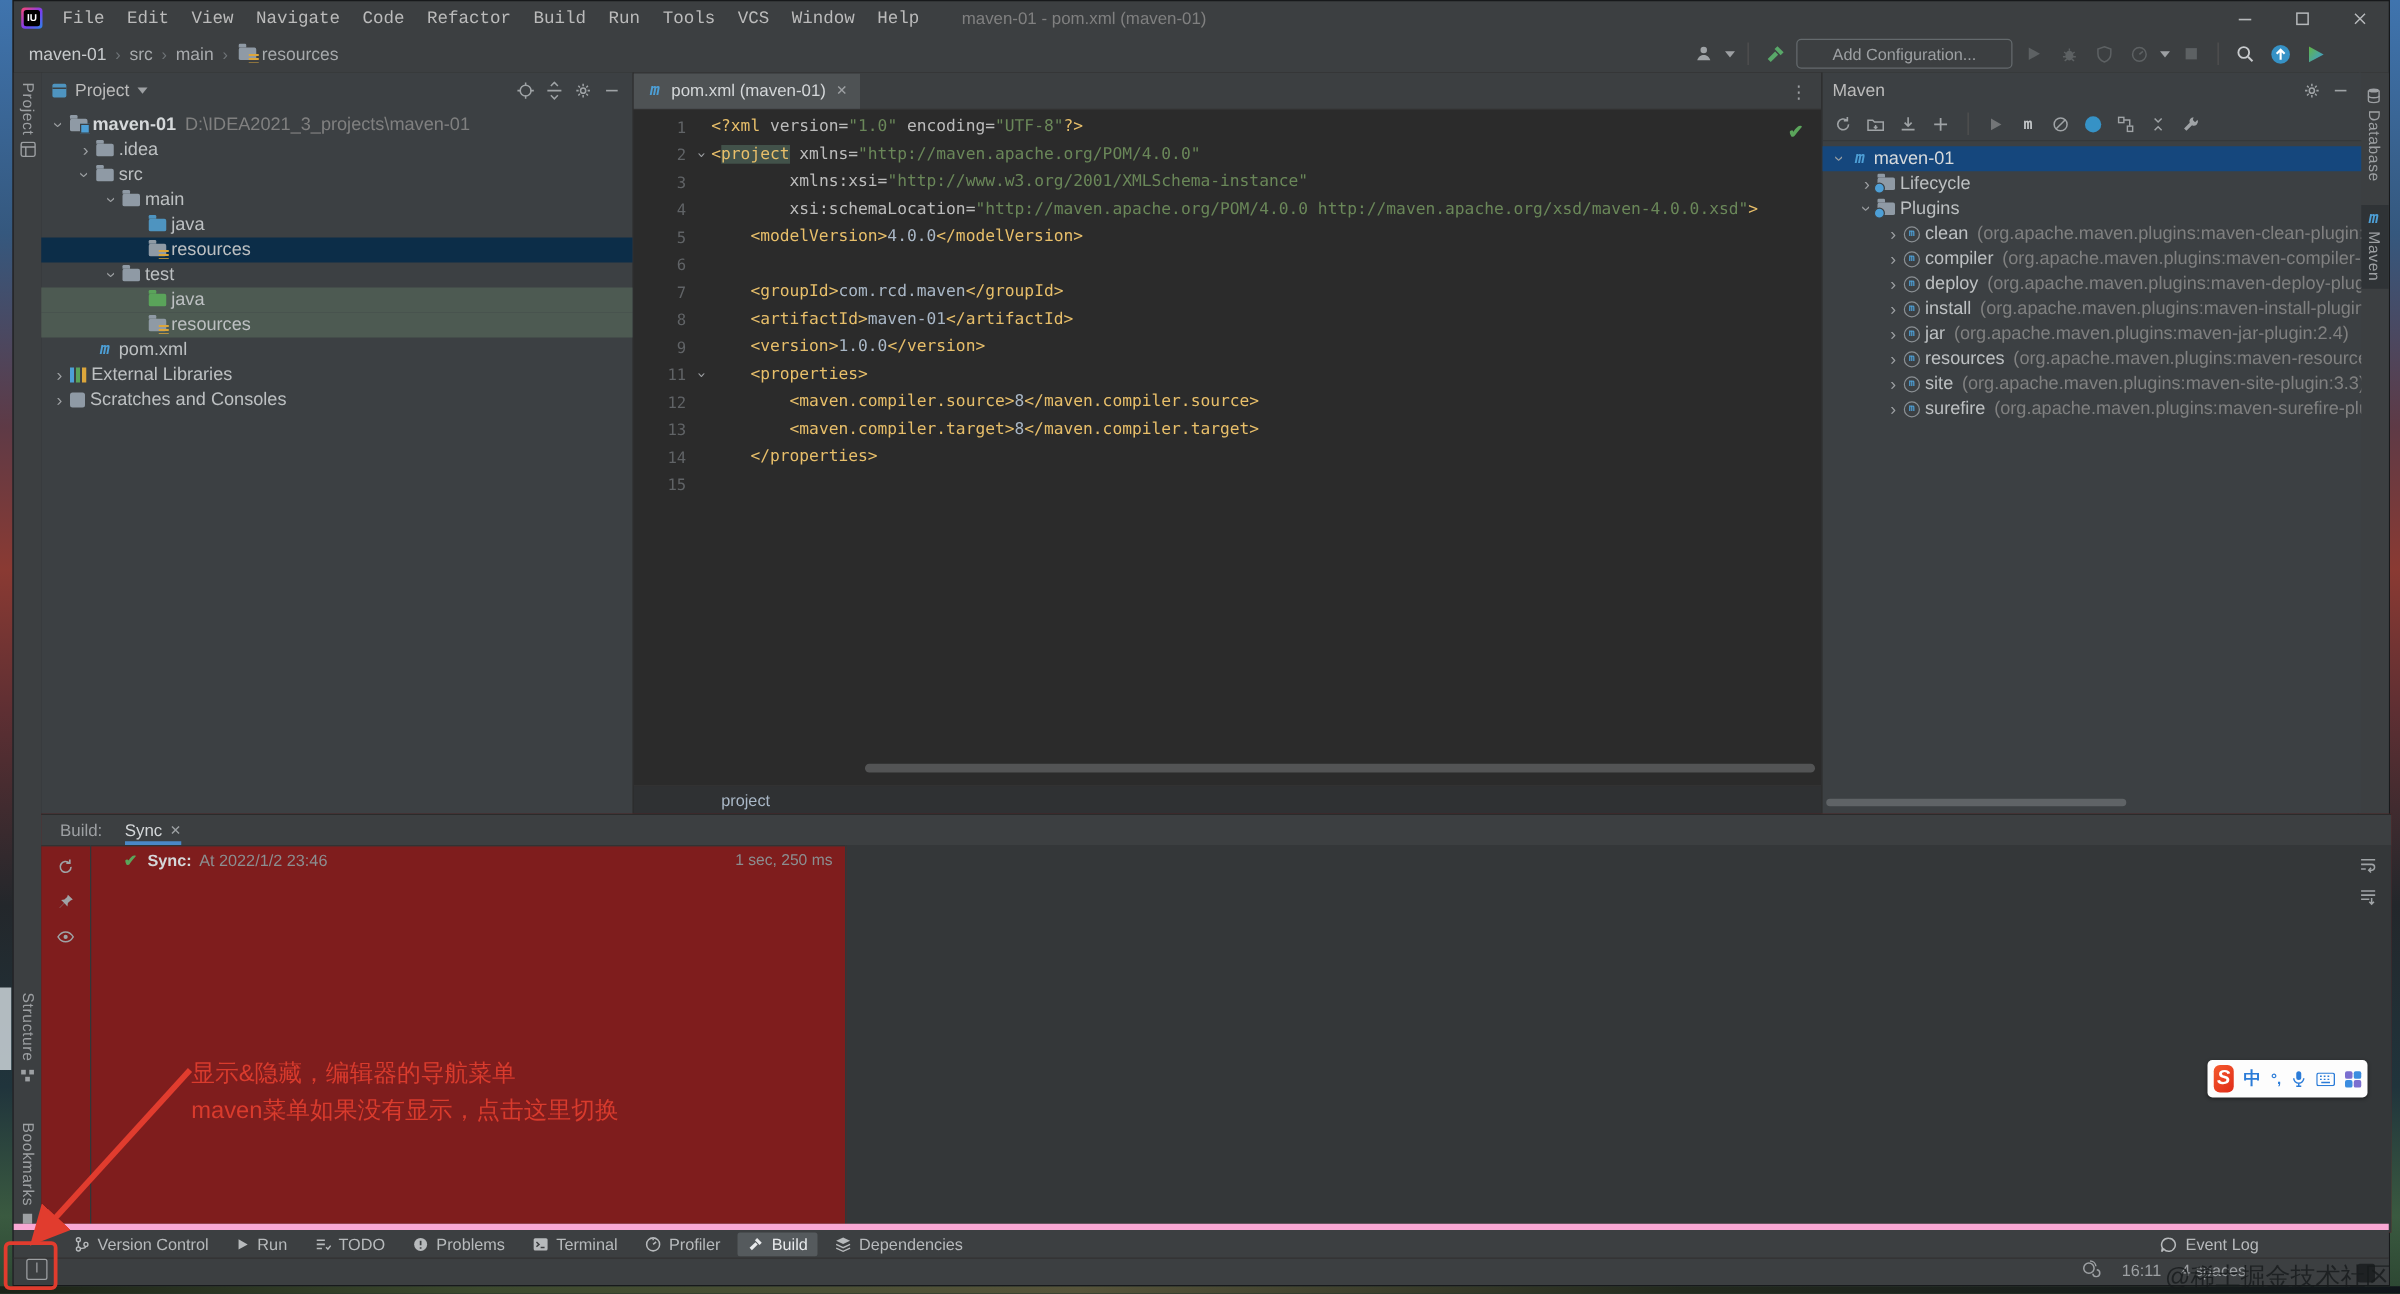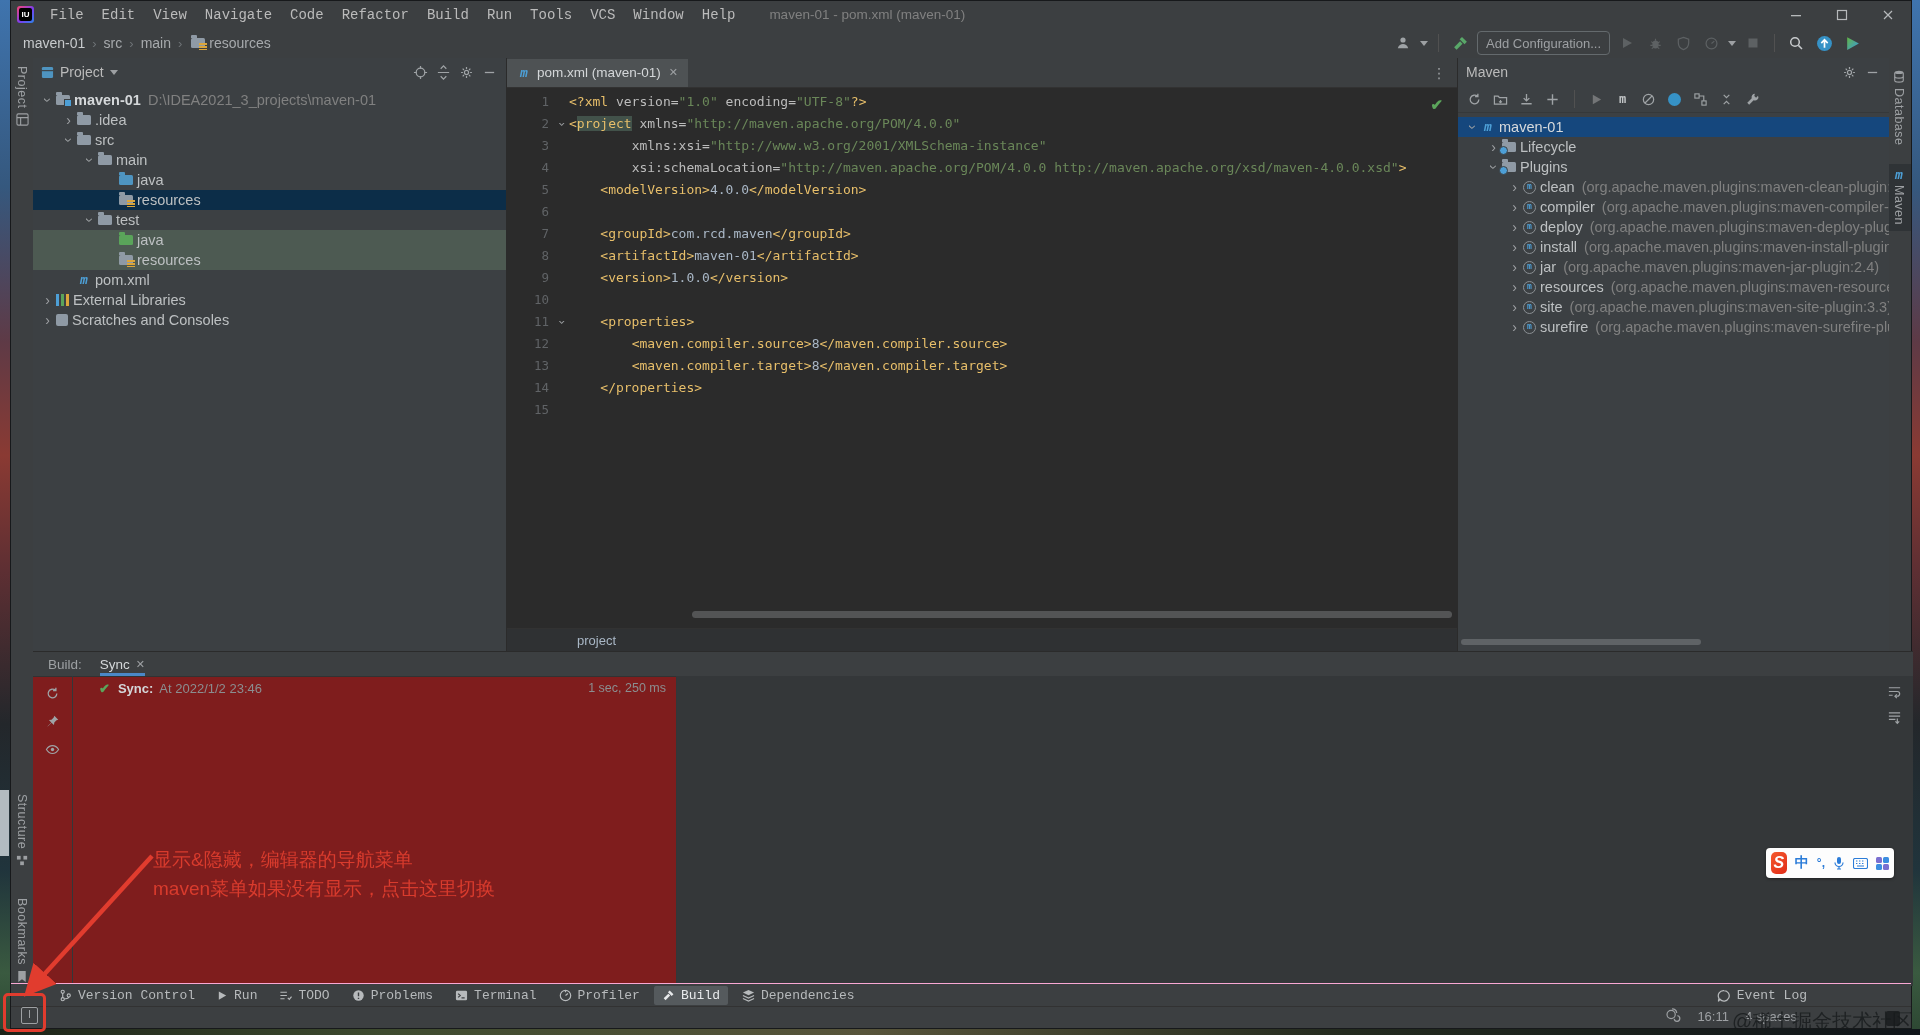--- a/index.html
+++ b/index.html
@@ -23,21 +23,21 @@
   .winbtns{margin-left:auto;display:flex;}
   .winbtn{width:46px;height:26px;display:flex;align-items:center;justify-content:center;color:#b6b9bb;}
   
   .toprow{position:absolute;left:0;top:27px;right:0;height:30px;border-bottom:1px solid #2b2b2b;display:flex;align-items:center;}
   .crumbs{display:flex;align-items:center;margin-left:12px;font-size:14px;color:#a7aaad;gap:7px;}
   .crumb-sep{color:#6e7376;font-size:13px;}
   .crumb0{color:#c7cacc;}
   .rightTools{position:absolute;right:48px;top:3px;display:flex;align-items:center;gap:6px;height:24px;}
   .tbico{width:22px;height:22px;display:flex;align-items:center;justify-content:center;flex:none;}
   .tsep{width:1px;height:18px;background:#515151;margin:0 4px;}
-  .addcfg{height:22px;border:1px solid #646a6d;border-radius:4px;padding:0 8px;display:flex;align-items:center;
+  .addcfg{height:22px;border:1px solid #646a6d;border-radius:4px;padding:0 28px;display:flex;align-items:center;
     font-size:13px;color:#9da0a3;white-space:nowrap;}
   
   .lstrip{position:absolute;left:0;top:57px;width:22px;bottom:44px;background:#3c3f41;border-right:1px solid #2b2b2b;}
   .rstrip{position:absolute;right:0;top:57px;width:24px;height:594px;background:#3c3f41;border-left:1px solid #2b2b2b;}
   .vitem{position:absolute;left:0;width:100%;display:flex;flex-direction:column;align-items:center;gap:5px;}
   .vlabel{writing-mode:vertical-rl;font-size:12.5px;color:#9da0a3;letter-spacing:.5px;}
   .vactive{background:#2f3336;padding:6px 0;border-radius:0;}
   
   #projectPanel{position:absolute;left:22px;top:57px;width:474px;height:593px;background:#3c4043;border-right:1px solid #2b2b2b;box-sizing:border-box;}
   .phead{height:28px;display:flex;align-items:center;padding:0 8px;font-size:14px;color:#bbb;gap:6px;}
@@ -111,21 +111,21 @@
   .bico{width:18px;height:18px;display:flex;align-items:center;justify-content:center;color:#9fa3a6;}
   .bdivider{position:absolute;left:643px;top:24px;bottom:0;width:1px;background:#333638;}
   .bconsole{position:absolute;left:644px;top:24px;right:0;bottom:0;background:#343739;}
   .bstatus{position:absolute;left:40px;top:24px;width:603px;height:24px;display:flex;align-items:center;font-size:13px;}
   .bstatus .chk{color:#5ba55b;margin:0 8px 0 26px;font-weight:bold;}
   .bstatus .sb{color:#d4d7d9;font-weight:bold;margin-right:6px;}
   .bstatus .st{color:#8b8e90;}
   .bstatus .dur{margin-left:auto;margin-right:10px;color:#8b8e90;font-size:12.5px;}
   .bright{position:absolute;right:10px;top:30px;display:flex;flex-direction:column;gap:8px;}
   
-  #bottombar{position:absolute;left:0;right:0;bottom:21px;height:23px;background:#3c3f41;border-top:1px solid #f9a8d4;display:flex;align-items:center;font-size:13px;color:#b7babc;font-family:Liberation Mono, monospace;}
+  #bottombar{position:absolute;left:0;right:0;bottom:21px;height:23px;background:#3c3f41;border-top:5px solid #f9a8d4;display:flex;align-items:center;font-size:13px;color:#b7babc;}
   .twbtn{display:flex;align-items:center;gap:6px;padding:2px 8px;margin-right:6px;border-radius:2px;white-space:nowrap;}
   .twbtn.active{background:#555a5d;color:#e8eaec;}
   .twbtn svg{flex:none;}
   #eventlog{margin-left:auto;display:flex;align-items:center;gap:6px;margin-right:104px;}
   
   #statusbar{position:absolute;left:0;right:0;bottom:0;height:21px;background:#3c3f41;border-top:1px solid #323232;
     display:flex;align-items:flex-start;font-size:13px;color:#9da0a3;}
   .switcher{width:15px;height:15px;border:1.4px solid #9da0a3;border-radius:2px;margin-left:10px;position:relative;}
   .switcher::after{content:"";position:absolute;left:2px;top:2px;width:5px;height:8px;border-right:1.4px solid #9da0a3;}
   .sright{margin-left:auto;display:flex;align-items:center;gap:16px;margin-right:26px;}
@@ -458,25 +458,20 @@
             <span class="ln">8</span>
             <span class="fold"></span>
             <span class="src"><span class="c-txt">    </span><span class="c-tag">&lt;artifactId&gt;</span><span class="c-txt">maven-01</span><span class="c-tag">&lt;/artifactId&gt;</span></span>
           </div>
           <div class="cl">
             <span class="ln">9</span>
             <span class="fold"></span>
             <span class="src"><span class="c-txt">    </span><span class="c-tag">&lt;version&gt;</span><span class="c-txt">1.0.0</span><span class="c-tag">&lt;/version&gt;</span></span>
           </div>
           <div class="cl">
-            <span class="ln">10</span>
-            <span class="fold"></span>
-            <span class="src"></span>
-          </div>
-          <div class="cl">
             <span class="ln">11</span>
             <span class="fold"><span>›</span></span>
             <span class="src"><span class="c-txt">    </span><span class="c-tag">&lt;properties&gt;</span></span>
           </div>
           <div class="cl">
             <span class="ln">12</span>
             <span class="fold"></span>
             <span class="src"><span class="c-txt">        </span><span class="c-tag">&lt;maven.compiler.source&gt;</span><span class="c-txt">8</span><span class="c-tag">&lt;/maven.compiler.source&gt;</span></span>
           </div>
           <div class="cl">

